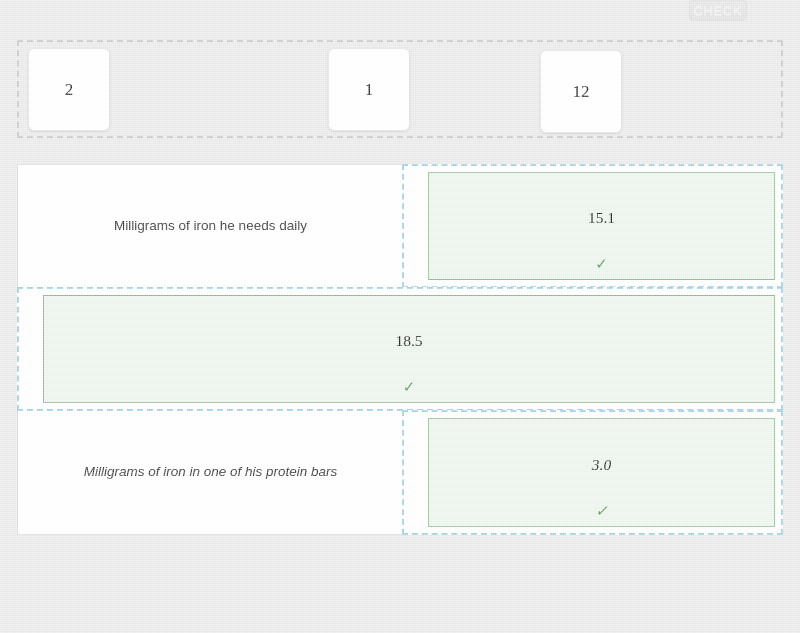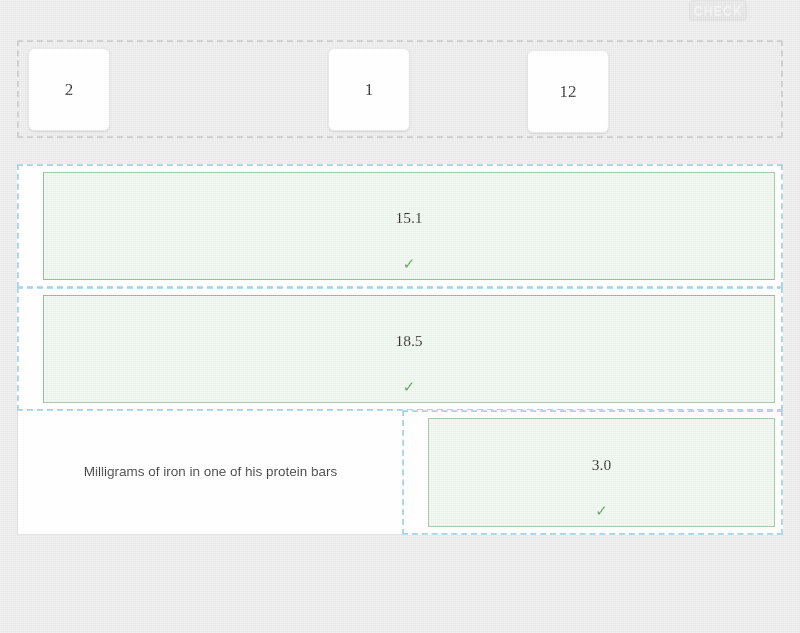--- a/index.html
+++ b/index.html
@@ -79,39 +79,39 @@
     display: flex;
     align-items: center;
     justify-content: center;
     font-family: "Liberation Serif", serif;
     font-size: 17px;
     color: #222222;
     cursor: pointer;
   }
   .tile-0 { left: 28px;  top: 48px; }
   .tile-1 { left: 328px; top: 48px; }
-  .tile-2 { left: 527px; top: 50px; }
+  .tile-2 { left: 540px; top: 50px; }
 
   
   .match-table {
     position: absolute;
     left: 17px;
     top: 164px;
     width: 763px;
     background: #ffffff;
     border: 1px solid #dcdcdc;
     box-sizing: border-box;
   }
   .match-row {
     display: flex;
     align-items: stretch;
     border-bottom: 1px solid #dcdcdc;
     box-sizing: border-box;
   }
-  .match-row:last-child { border-bottom: none; }
+  .match-row:last-child { border-bottom: none; font-style: italic; }
   .row-0 { height: 123px; }
   .row-1 { height: 123px; }
   .row-2 { height: 123px; }
 
   .prompt-cell {
     width: 385px;
     flex: 0 0 385px;
     display: flex;
     align-items: center;
     justify-content: center;
@@ -182,20 +182,21 @@
 
 <div class="tile-tray"></div>
 
 <div class="tile tile-0">2</div>
 <div class="tile tile-1">1</div>
 <div class="tile tile-2">12</div>
 
 <div class="match-table">
 
   <div class="match-row row-0">
+    <div class="prompt-cell">Milligrams of iron he needs daily</div>
     <div class="answer-cell">
       <div class="drop-zone">
         <div class="answer-box">
           <span class="answer-value">15.1</span>
           <span class="answer-check">✓</span>
         </div>
       </div>
     </div>
   </div>
 

